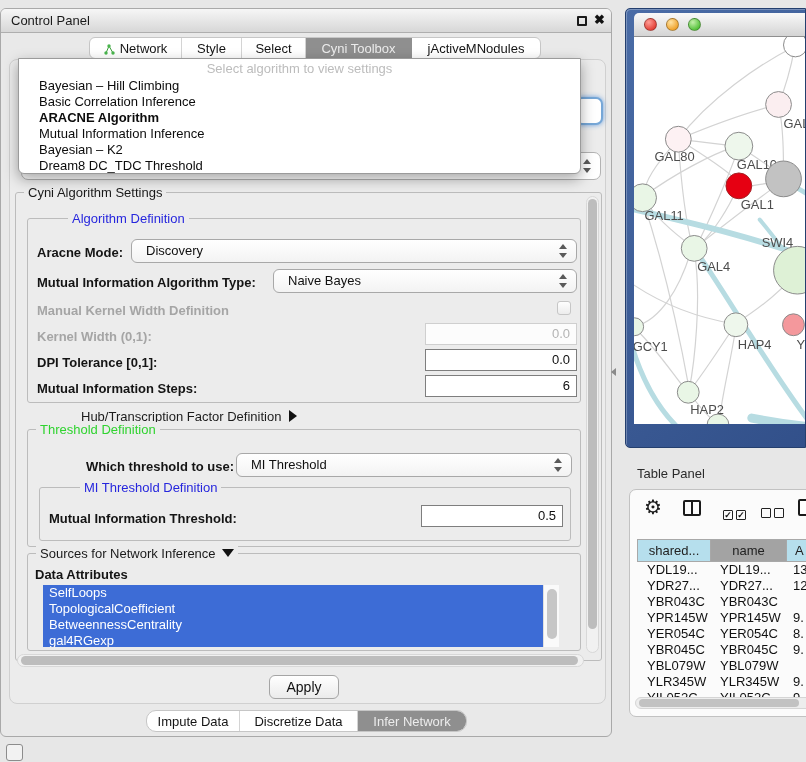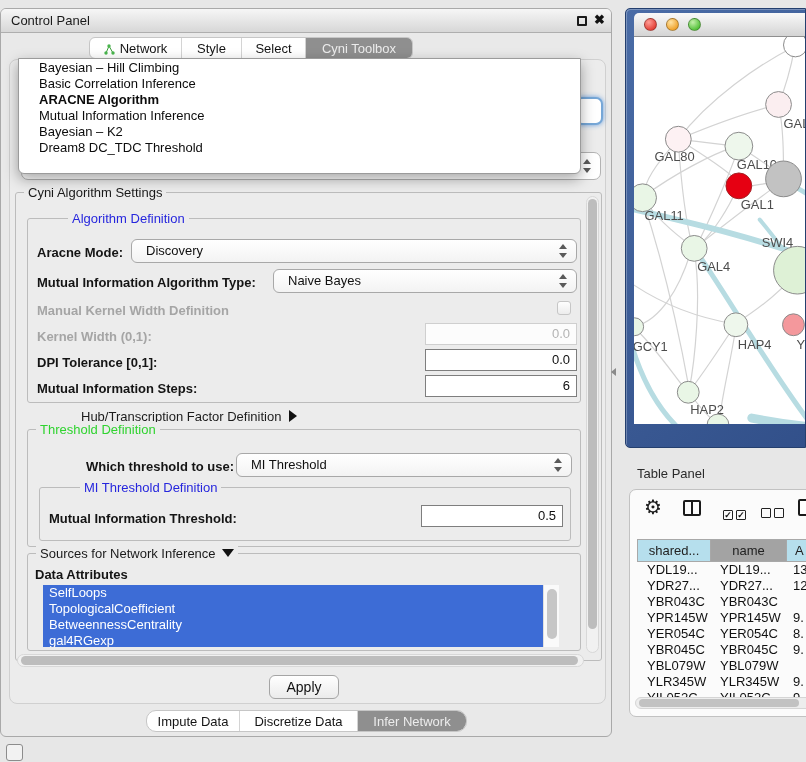--- a/index.html
+++ b/index.html
@@ -165,31 +165,35 @@
       </div>
       <div class="tab tw2">
           <span>Style</span>
         </div>
       <div class="tab tw3">
           <span>Select</span>
         </div>
       <div class="tab tw4 sel">
           <span>Cyni Toolbox</span>
         </div>
+      <div class="tab tw5">
+          <span>jActiveMNodules</span>
+        </div>
     </div>
 
     <div class="content"></div>
 
     <div class="combo-focus"></div>
     <div class="combo-bg">
       <span>gal-filtered sif default node</span>
       <span class="spin"></span>
     </div>
 
     <div class="dd-overlay">
+      <div class="dd-ph">Select algorithm to view settings</div>
       <div>
           <div class="dd-item">Bayesian – Hill Climbing</div>
           <div class="dd-item">Basic Correlation Inference</div>
           <div class="dd-item bold">ARACNE Algorithm</div>
           <div class="dd-item">Mutual Information Inference</div>
           <div class="dd-item">Bayesian – K2</div>
           <div class="dd-item">Dream8 DC_TDC Threshold</div>
         </div>
     </div>
 

